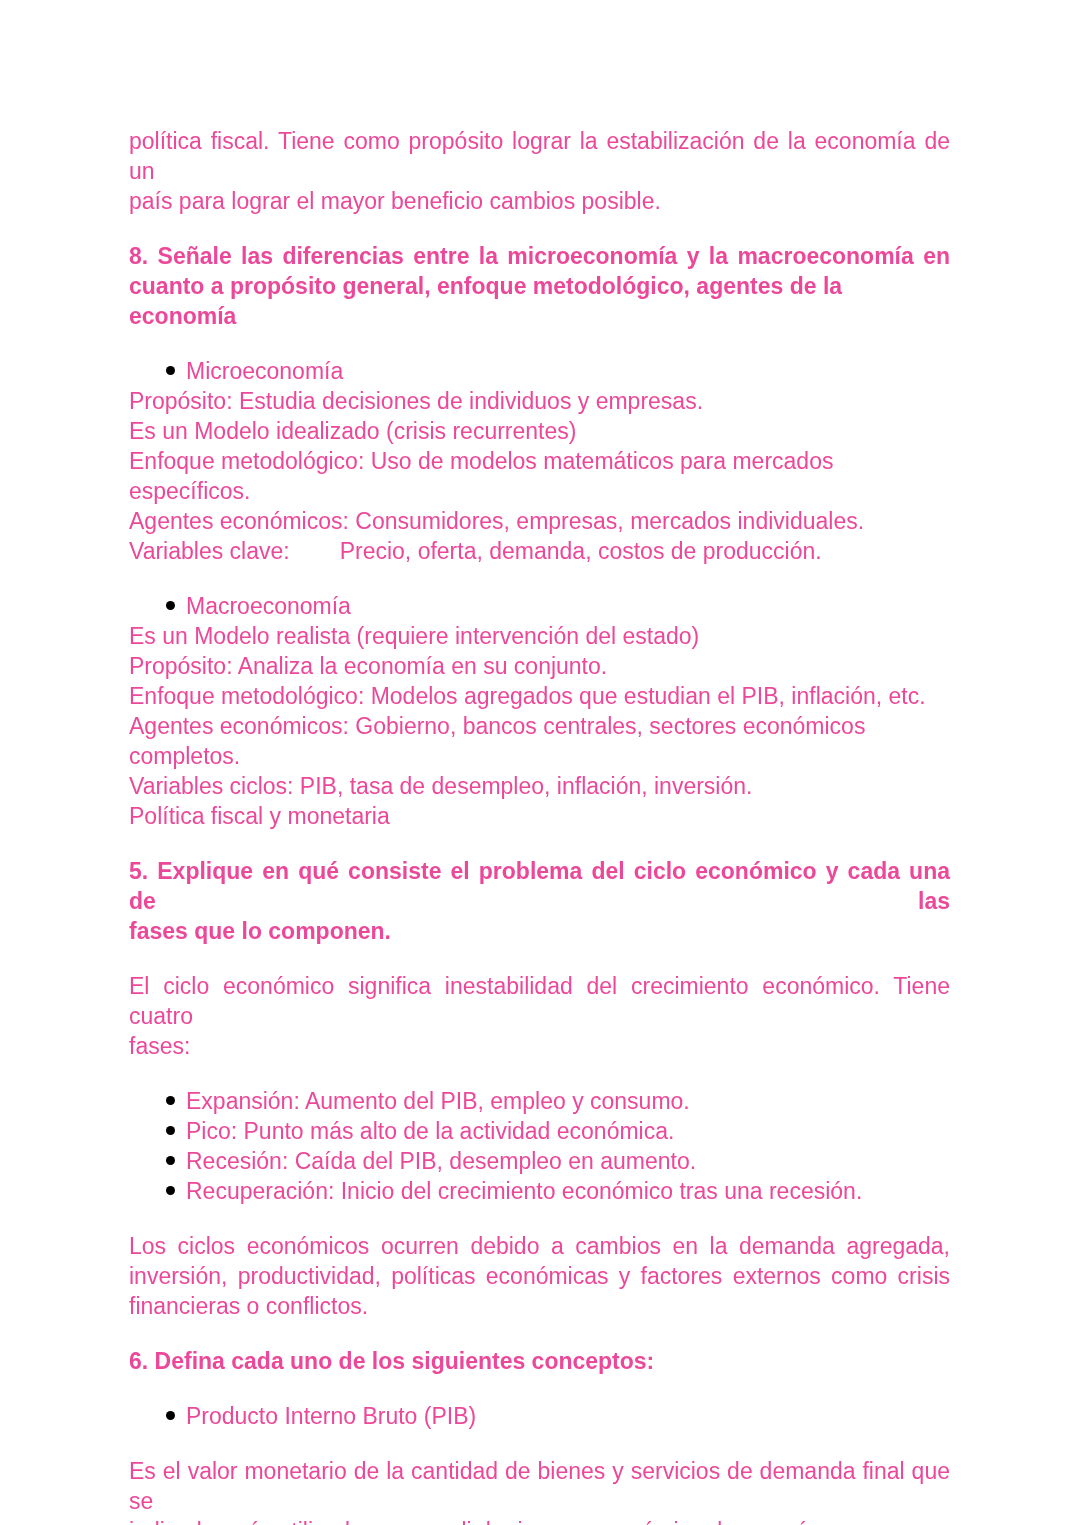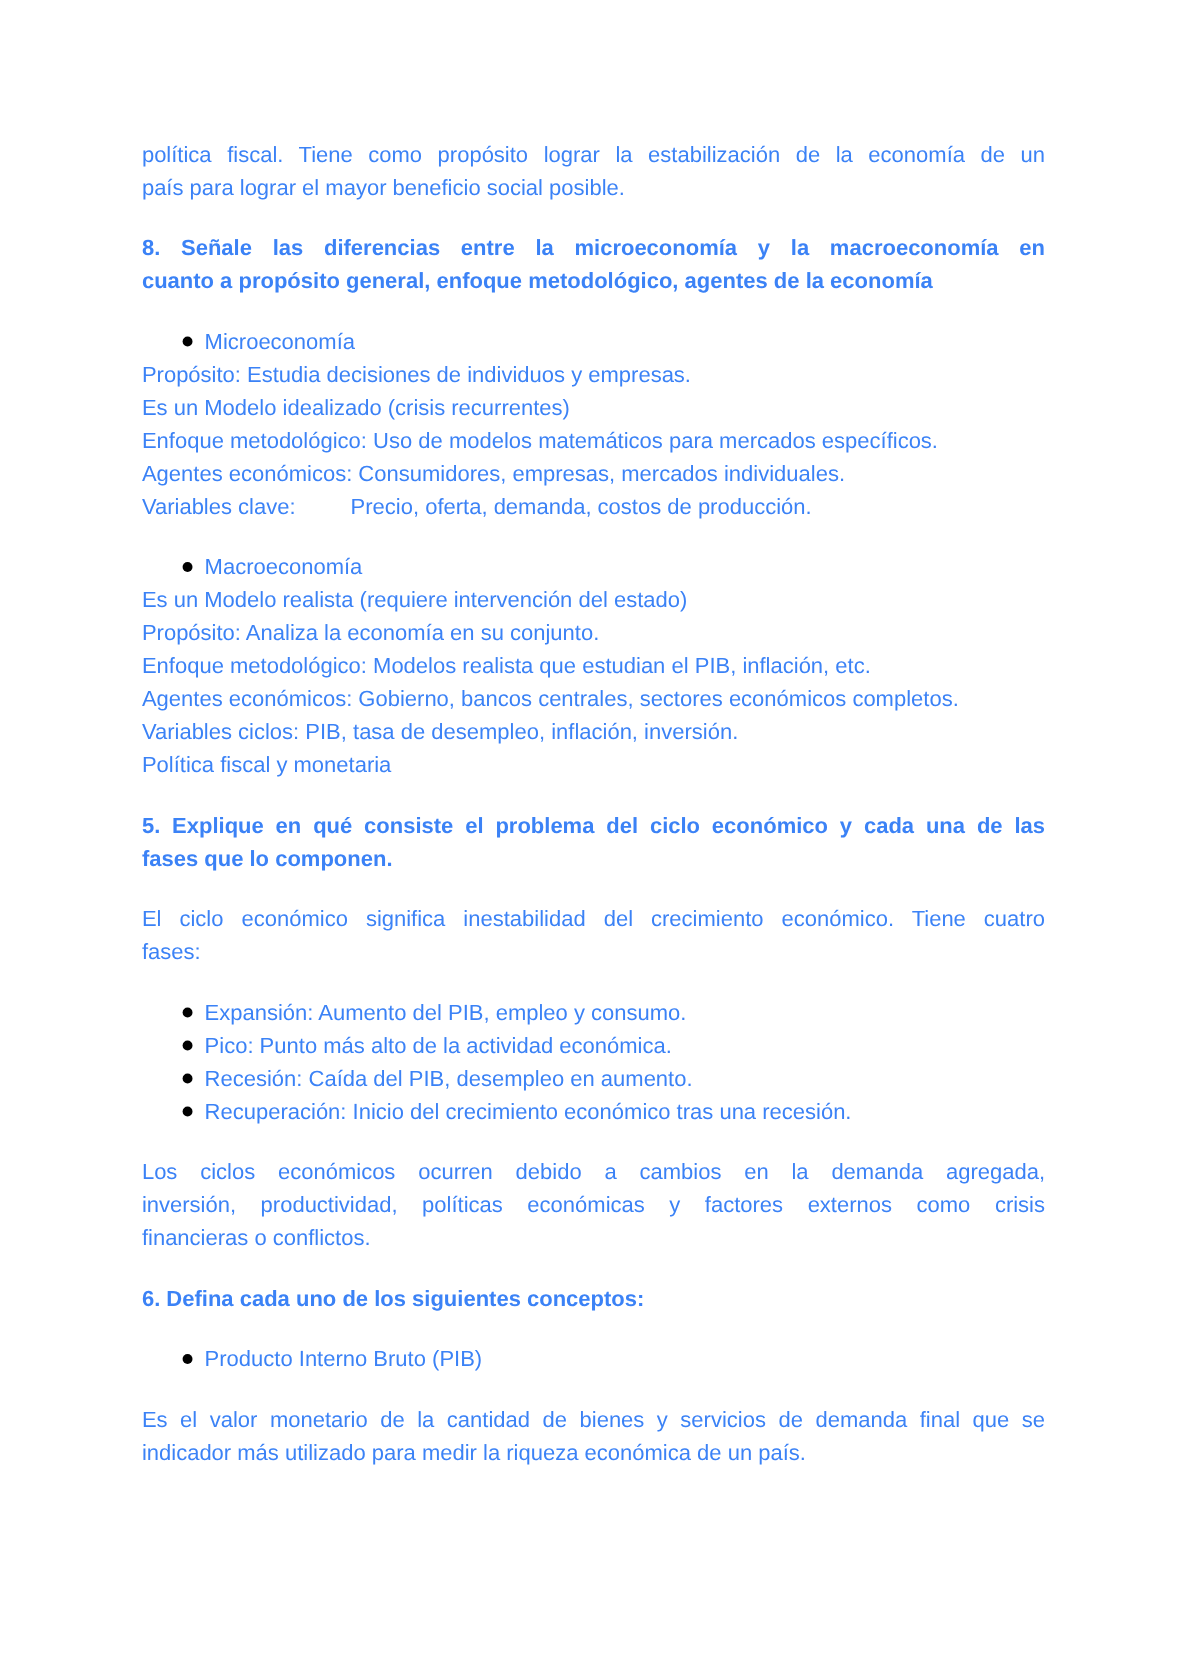--- a/index.html
+++ b/index.html
@@ -1,23 +1,23 @@
 <!DOCTYPE html>
 <html><head>
 <meta charset="utf-8">
 <style>
   html, body { margin: 0; padding: 0; background: #ffffff; }
   .page {
     position: relative;
     width: 1080px;
     height: 1525px;
     background: #ffffff;
-    color: #3b82f6;
+    color: #ec4899;
     font-family: "Liberation Sans", sans-serif;
-    font-size: 20px;
+    font-size: 23px;
     line-height: 30px;
     box-sizing: border-box;
     padding: 126px 130px 0 129px;
     overflow: hidden;
   }
   .blk { margin: 0; }
   .blk + .blk { margin-top: 25px; }
   .ln { min-height: 30px; text-align: left; }
   .ln.j { text-align: justify; text-align-last: justify; }
   .bold { font-weight: bold; }
@@ -33,21 +33,21 @@
   }
   .tab { display: inline-block; width: 50px; }
 </style>
 </head>
 <body>
 
 <div class="page">
 
   <div class="blk">
     <div class="ln j">política fiscal. Tiene como propósito lograr la estabilización de la economía de un</div>
-    <div class="ln">país para lograr el mayor beneficio social posible.</div>
+    <div class="ln">país para lograr el mayor beneficio cambios posible.</div>
   </div>
 
   <div class="blk bold">
     <div class="ln j">8. Señale las diferencias entre la microeconomía y la macroeconomía en</div>
     <div class="ln">cuanto a propósito general, enfoque metodológico, agentes de la economía</div>
   </div>
 
   <div class="blk">
     <div class="ln li">
       <span class="dot"></span>
@@ -62,21 +62,21 @@
     </div>
   </div>
 
   <div class="blk">
     <div class="ln li">
       <span class="dot"></span>
       <span>Macroeconomía</span>
     </div>
     <div class="ln">Es un Modelo realista (requiere intervención del estado)</div>
     <div class="ln">Propósito: Analiza la economía en su conjunto.</div>
-    <div class="ln">Enfoque metodológico: Modelos realista que estudian el PIB, inflación, etc.</div>
+    <div class="ln">Enfoque metodológico: Modelos agregados que estudian el PIB, inflación, etc.</div>
     <div class="ln">Agentes económicos: Gobierno, bancos centrales, sectores económicos completos.</div>
     <div class="ln">Variables ciclos: PIB, tasa de desempleo, inflación, inversión.</div>
     <div class="ln">Política fiscal y monetaria</div>
   </div>
 
   <div class="blk bold">
     <div class="ln j">5. Explique en qué consiste el problema del ciclo económico y cada una de las</div>
     <div class="ln">fases que lo componen.</div>
   </div>
 

